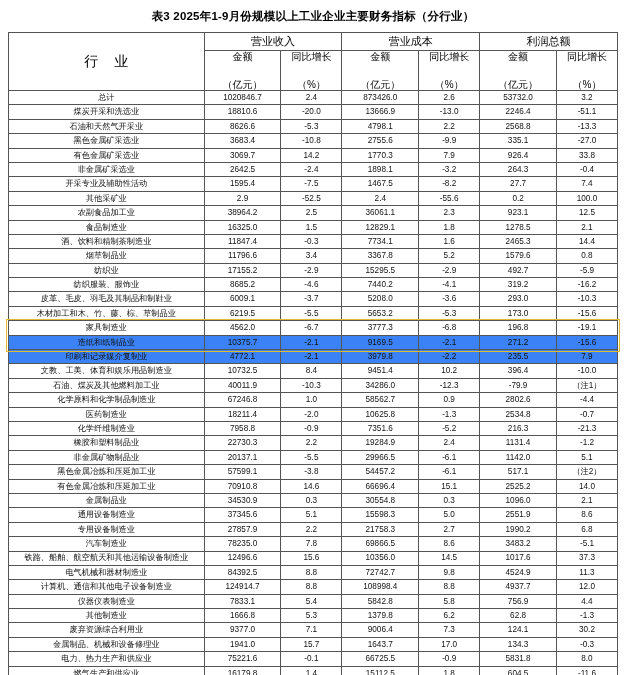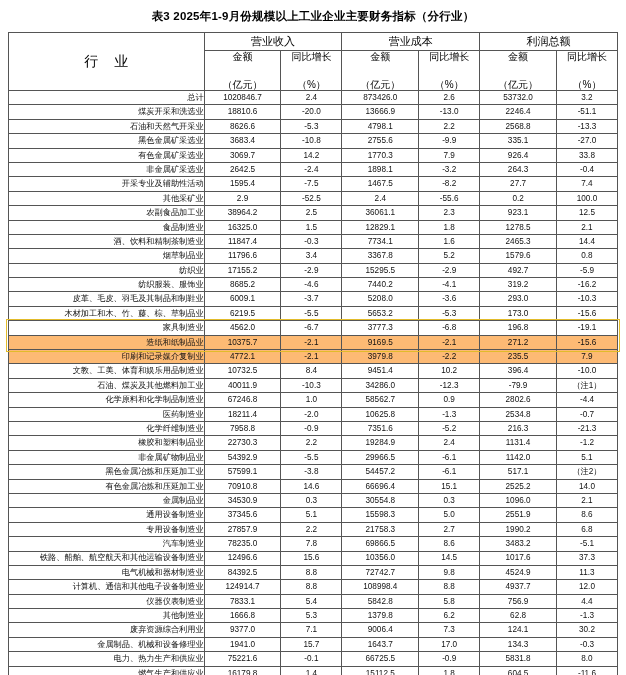--- a/index.html
+++ b/index.html
@@ -64,33 +64,33 @@
     font-size: 10px;
   }
   thead th.sub .l1 { display: block; }
   thead th.sub .l2 { display: block; margin-top: 16px; }
 
   tbody td {
     height: 14.4px;
     font-size: 8.2px;
   }
   td.name {
-    text-align: right;
+    text-align: center;
     padding-left: 3px;
     white-space: nowrap;
     overflow: hidden;
     font-family: Liberation Serif, serif;
   }
   td.num {
     text-align: center;
     font-variant-numeric: tabular-nums;
   }
   td.total { font-weight: normal; }
   tr.hl td {
-    background: #fdba74;
+    background: #3b82f6;
   }
   .hlbox {
     position: absolute;
     border: 1.4px solid #e2bb2a;
     pointer-events: none;
   }
 </style>
 </head>
 <body>
 
@@ -363,21 +363,21 @@
           <td class="name">橡胶和塑料制品业</td>
           <td class="num">22730.3</td>
           <td class="num">2.2</td>
           <td class="num">19284.9</td>
           <td class="num">2.4</td>
           <td class="num">1131.4</td>
           <td class="num">-1.2</td>
         </tr>
         <tr>
           <td class="name">非金属矿物制品业</td>
-          <td class="num">54392.9</td>
+          <td class="num">20137.1</td>
           <td class="num">-5.5</td>
           <td class="num">29966.5</td>
           <td class="num">-6.1</td>
           <td class="num">1142.0</td>
           <td class="num">5.1</td>
         </tr>
         <tr>
           <td class="name">黑色金属冶炼和压延加工业</td>
           <td class="num">57599.1</td>
           <td class="num">-3.8</td>

